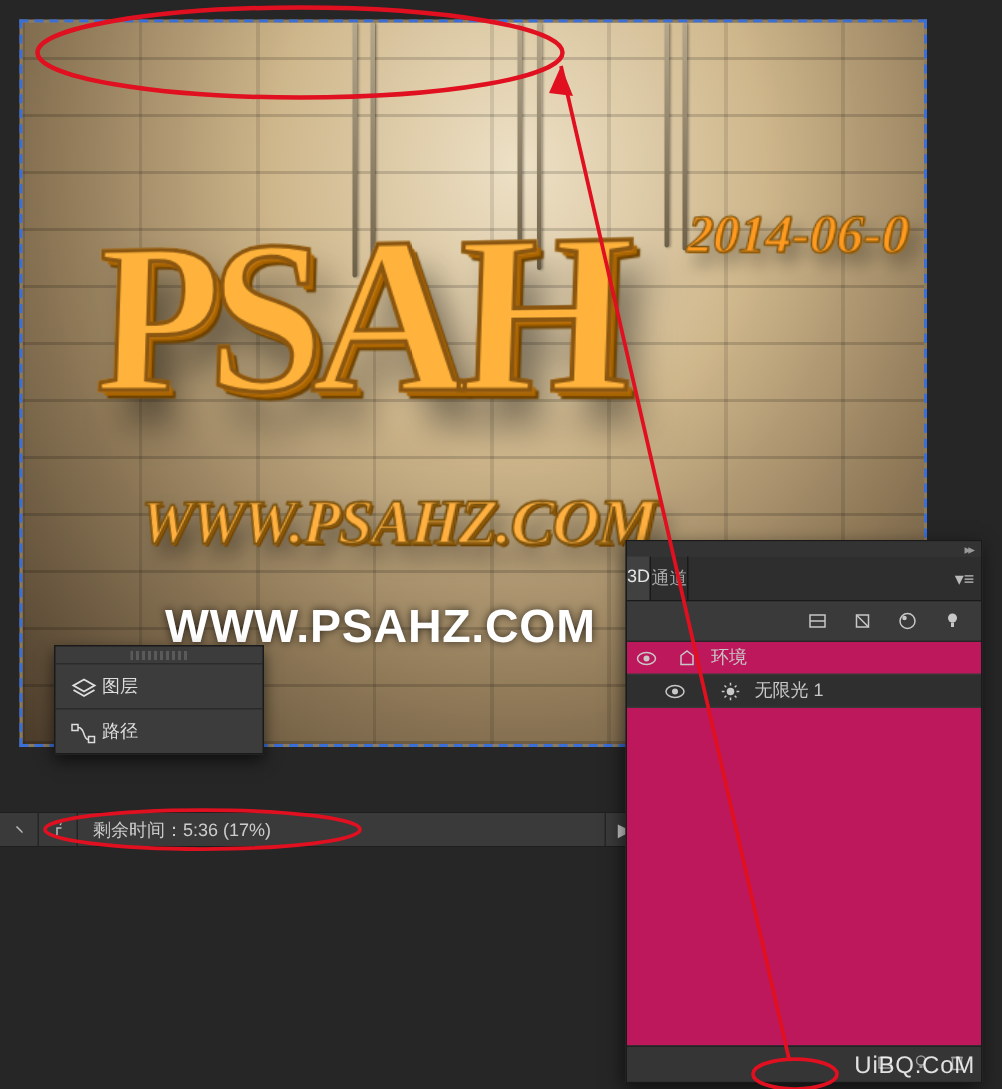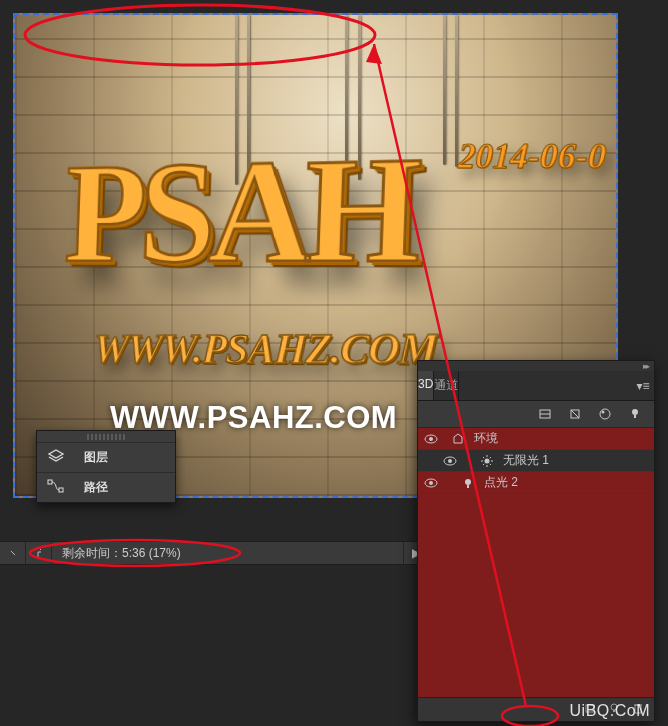--- a/index.html
+++ b/index.html
@@ -129,26 +129,25 @@
   box-shadow: 0 4px 10px rgba(0,0,0,0.6);
   font-size: 12px;
 }
 .mini-panel-drag {
   height: 6px;
   background: repeating-linear-gradient(90deg,#5a5a5a 0 2px,#3c3c3c 2px 4px);
   margin: 3px 50px 2px;
 }
 .mini-row {
   display: flex;
-  align-items: flex-start;
+  align-items: flex-end;
   padding: 6px 10px;
-  gap: 19px;
+  gap: 3px;
   color: #ddd;
   border-top: 1px solid #2b2b2b;
-  font-weight: bold;
 }
 .mini-row svg { flex-shrink: 0; }
 
 
 .status-bar {
   position: absolute;
   left: 0;
   top: 541px;
   width: 430px;
   height: 24px;
@@ -215,21 +214,21 @@
 }
 .tool-row {
   display: flex;
   gap: 16px;
   justify-content: flex-end;
   padding: 6px 12px;
   background: #3a3a3a;
   border-bottom: 1px solid #262626;
 }
 .tool-row .ticon { width:14px; height:14px; display:flex; align-items:center; justify-content:center; }
-.scene-list { flex: 1; background: #7f1d1d; }
+.scene-list { flex: 1; background: #be185d; }
 .scene-row {
   display: flex;
   align-items: center;
   height: 22px;
   border-bottom: 1px solid #373737;
 }
 .vis-col { width: 26px; display:flex; justify-content:center; }
 .icon-col { width: 20px; display:flex; justify-content:center; margin-left:14px;}
 .scene-row .label { padding-left: 6px; }
 .scene-row.sel { background: #2f2f2f; padding-left: 19px; }
@@ -390,35 +389,20 @@
               <line x1="10" y1="6" x2="12" y2="6"></line>
               <line x1="2" y1="2" x2="3.2" y2="3.2"></line>
               <line x1="8.8" y1="8.8" x2="10" y2="10"></line>
               <line x1="2" y1="10" x2="3.2" y2="8.8"></line>
               <line x1="8.8" y1="3.2" x2="10" y2="2"></line>
             </g>
           </svg>
         </div>
       <span class="label">无限光 1</span>
     </div>
-    <div class="scene-row">
-      <div class="vis-col">
-          <svg width="14" height="10">
-            <ellipse cx="7" cy="5" rx="6" ry="4" fill="none" stroke="#c8c8c8"></ellipse>
-            <circle cx="7" cy="5" r="2" fill="#c8c8c8"></circle>
-          </svg>
-        </div>
-      <div class="icon-col">
-          <svg width="12" height="12">
-            <circle cx="6" cy="5" r="3" fill="#c8c8c8"></circle>
-            <rect x="5" y="8" width="2" height="3" fill="#c8c8c8"></rect>
-          </svg>
-        </div>
-      <span class="label">点光 2</span>
-    </div>
   </div>
   <div class="panel-footer">
     <span><svg width="12" height="12">
           <rect x="2" y="3" width="8" height="7" fill="none" stroke="#999"></rect>
         </svg></span>
     <span><svg width="12" height="12">
           <circle cx="6" cy="5" r="3" fill="none" stroke="#999"></circle>
           <rect x="5" y="8" width="2" height="2" fill="#999"></rect>
         </svg></span>
     <span><svg width="12" height="12">

